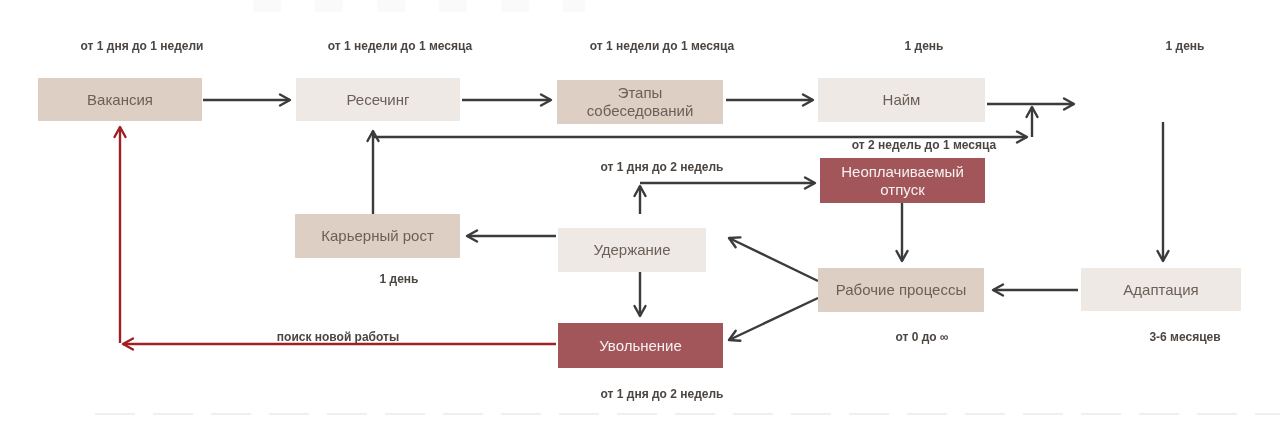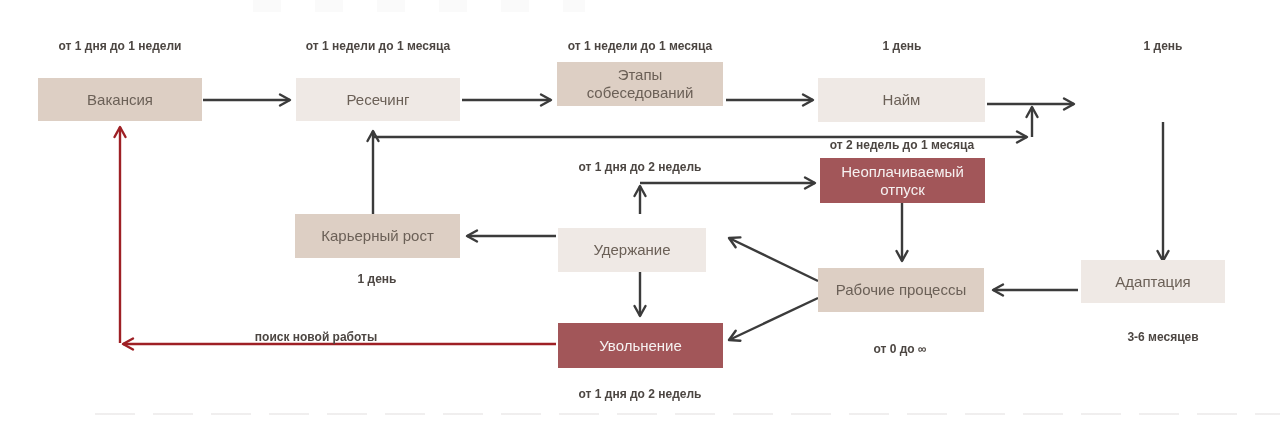--- a/index.html
+++ b/index.html
@@ -36,20 +36,21 @@
   }
   .c-dark{background:var(--c-box-dark,#ddcfc4);}
   .c-light{background:var(--c-box-light,#efe9e5);}
   .c-maroon{background:var(--c-box-maroon,#a25659);color:var(--c-box-text-inv,#f6f1f1);}
   .dur{
     position:absolute;
     transform:translateX(-50%);
     font-weight:bold;font-size:12px;
     color:var(--c-label,#4c4642);
     white-space:nowrap;
+    margin-left:22px;
   }
   .top-artifact{
     position:absolute;left:253px;top:0;width:332px;height:12px;
     background:repeating-linear-gradient(90deg,#fafafa 0 28px,#ffffff 28px 62px);
   }
   .bottom-artifact{
     position:absolute;left:95px;top:413px;width:1185px;height:2px;
     background:repeating-linear-gradient(90deg,#e4e1e1 0 40px,#ffffff 40px 58px);
     opacity:.55;
   }
@@ -99,36 +100,36 @@
     <path class="ab" d="M818,298 L729,340" marker-end="url(#mkb)"></path>
 
     <g>
       <path class="ar" d="M556,344 L123,344" marker-end="url(#mkr)"></path>
       <path class="ar" d="M120,343 L120,127" marker-end="url(#mkr)"></path>
     </g>
   </svg>
 
   <div class="node c-dark" style="left:38px;top:78px;width:164px;height:43px">Вакансия</div>
   <div class="node c-light" style="left:296px;top:78px;width:164px;height:43px">Ресечинг</div>
-  <div class="node c-dark" style="left:557px;top:62px;width:166px;height:44px">Этапы собеседований</div>
+  <div class="node c-dark" style="left:557px;top:80px;width:166px;height:44px">Этапы собеседований</div>
   <div class="node c-light" style="left:818px;top:78px;width:167px;height:44px">Найм</div>
   <div class="node c-maroon" style="left:820px;top:158px;width:165px;height:45px">Неоплачиваемый отпуск</div>
   <div class="node c-dark" style="left:295px;top:214px;width:165px;height:44px">Карьерный рост</div>
   <div class="node c-light" style="left:558px;top:228px;width:148px;height:44px">Удержание</div>
   <div class="node c-dark" style="left:818px;top:268px;width:166px;height:44px">Рабочие процессы</div>
-  <div class="node c-light" style="left:1081px;top:260px;width:144px;height:43px">Адаптация</div>
+  <div class="node c-light" style="left:1081px;top:268px;width:160px;height:43px">Адаптация</div>
   <div class="node c-maroon" style="left:558px;top:323px;width:165px;height:45px">Увольнение</div>
 
   <div class="dur" style="left:120px;top:39px">от 1 дня до 1 недели</div>
   <div class="dur" style="left:378px;top:39px">от 1 недели до 1 месяца</div>
   <div class="dur" style="left:640px;top:39px">от 1 недели до 1 месяца</div>
   <div class="dur" style="left:902px;top:39px">1 день</div>
   <div class="dur" style="left:1163px;top:39px">1 день</div>
   <div class="dur" style="left:902px;top:138px">от 2 недель до 1 месяца</div>
   <div class="dur" style="left:640px;top:160px">от 1 дня до 2 недель</div>
   <div class="dur" style="left:377px;top:272px">1 день</div>
-  <div class="dur" style="left:900px;top:342px">от 0 до ∞</div>
+  <div class="dur" style="left:900px;top:330px">от 0 до ∞</div>
   <div class="dur" style="left:1163px;top:330px">3-6 месяцев</div>
   <div class="dur" style="left:640px;top:387px">от 1 дня до 2 недель</div>
 
   <div class="dur" style="left:316px;top:330px">поиск новой работы</div>
 
 </div>
 
 </body></html>

